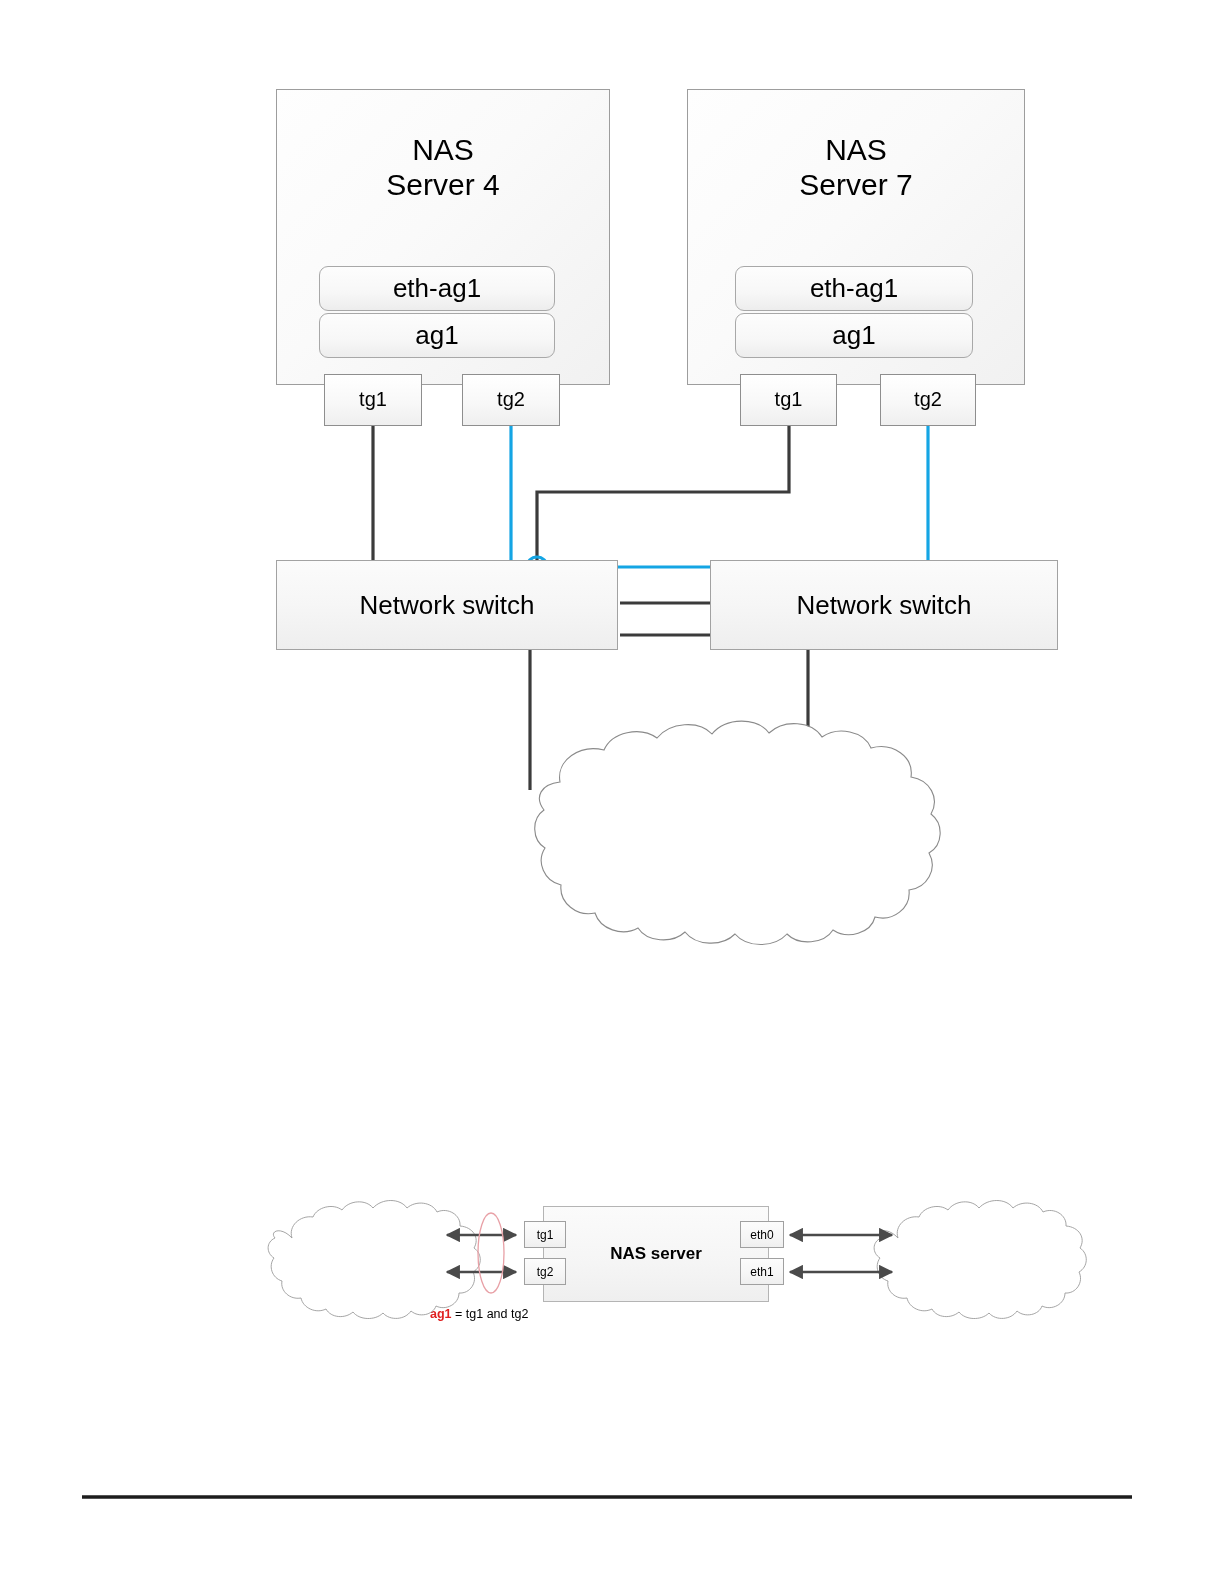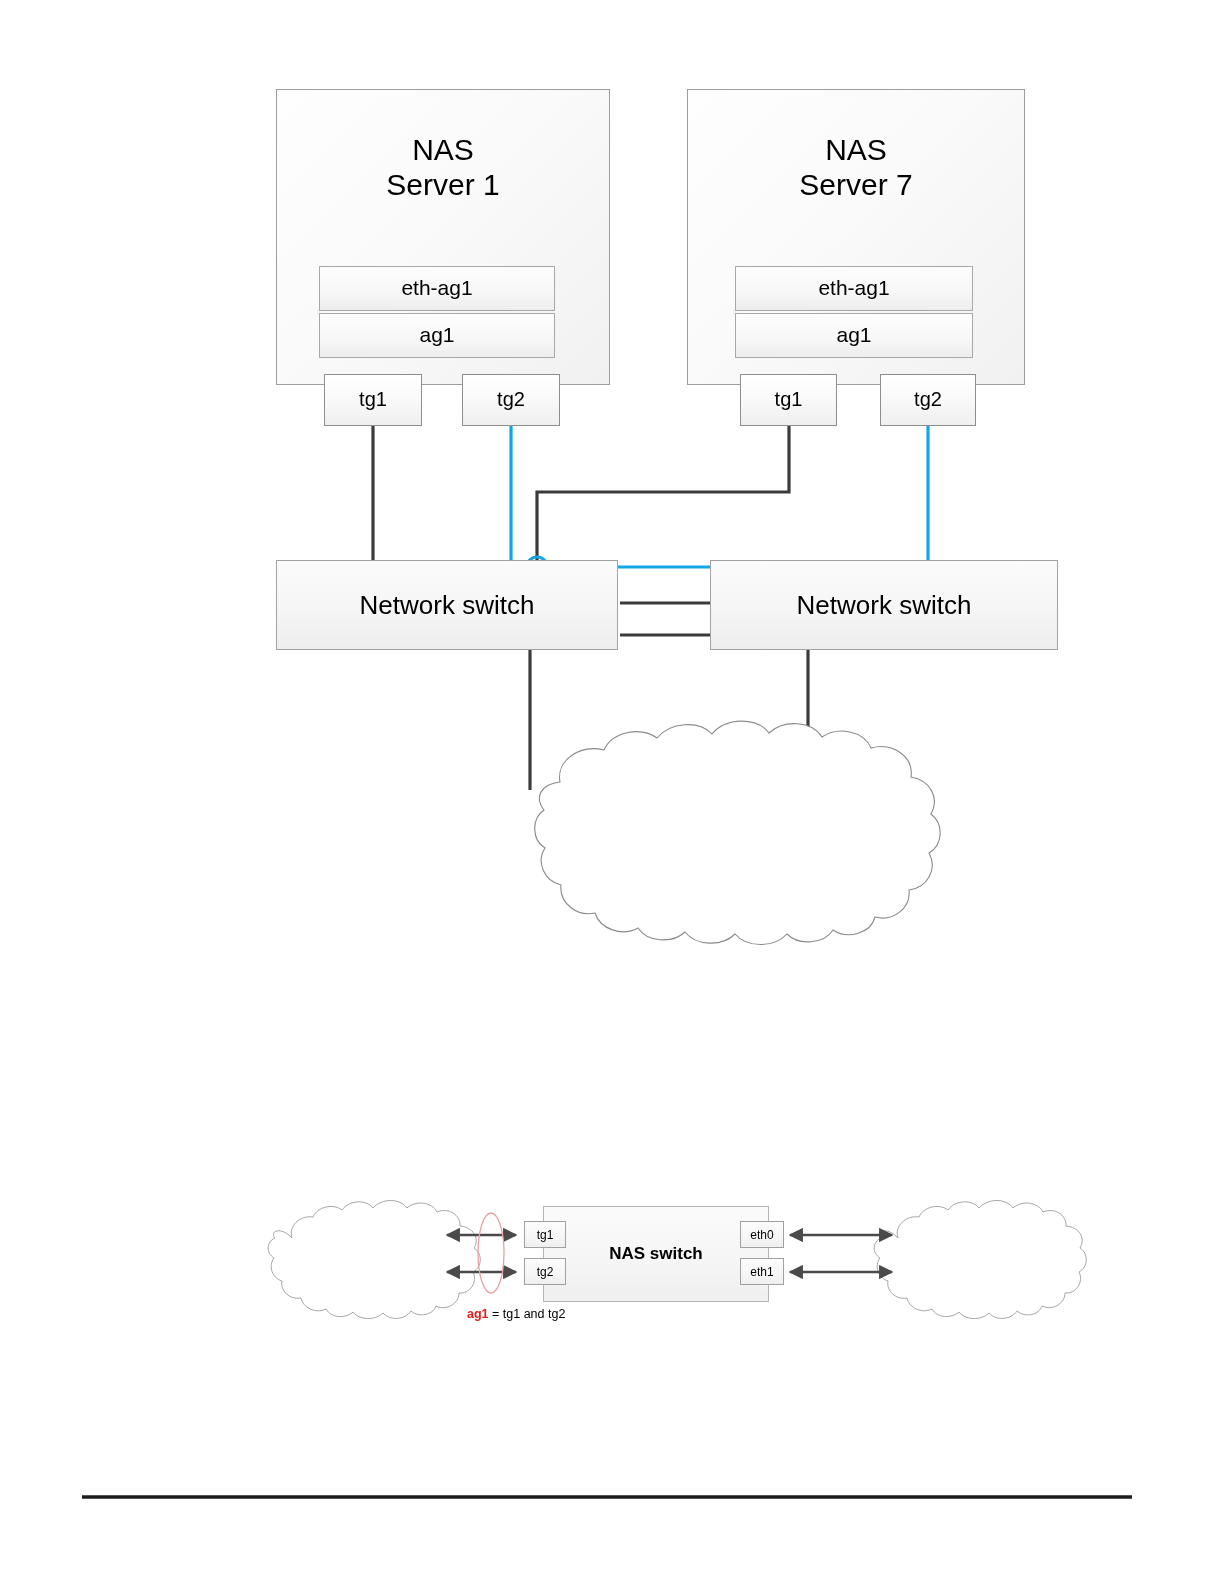--- a/index.html
+++ b/index.html
@@ -35,23 +35,24 @@
     line-height: 1.18;
   }
   .server-box {
     font-size: 30px;
     align-items: flex-start;
     padding-top: 42px;
     border-color: #9d9d9d;
     background: linear-gradient(135deg, #fefefe 0%, #fafafa 45%, #f1f1f1 100%);
   }
   .iface-box {
-    font-size: 21px;
+    font-size: 26px;
     border-color: #a8a8a8;
     background: linear-gradient(to bottom, #fdfdfd 0%, #f7f7f7 60%, #ededed 100%);
+    border-radius: 9px;
   }
   .port-box {
     font-size: 20px;
     border-color: #8e8e8e;
     background: linear-gradient(to bottom, #ffffff 0%, #f8f8f8 55%, #efefef 100%);
     z-index: 6;
   }
   .switch-box {
     font-size: 26px;
     border-color: #a2a2a2;
@@ -90,41 +91,40 @@
     display: flex;
     align-items: center;
     justify-content: center;
     font-size: 12px;
     z-index: 4;
   }
   .ag-note {
     position: absolute;
     font-size: 12.5px;
     white-space: nowrap;
-    margin-left: 37px;
   }
   .ag-note .ag-red { color: #e02020; font-weight: bold; }
   svg { overflow: visible; }
   .wire-black { stroke: #3b3b3b; stroke-width: 3.2; fill: none; }
   .wire-blue  { stroke: #14a5e4; stroke-width: 3.2; fill: none; }
   .cloud-path { stroke: #8a8a8a; stroke-width: 1.1; fill: #ffffff; }
   .cloud-path-sm { stroke: #9b9b9b; stroke-width: 0.9; fill: #ffffff; }
   .ellipse-red { stroke: #e8a0a6; stroke-width: 1.3; fill: none; }
   .arrow-line { stroke: #4a4a4a; stroke-width: 2.4; fill: none; }
   .hrule { stroke: #1d1d1d; stroke-width: 3.4; }
 </style>
 </head>
 <body>
 
 <div id="canvas">
 
   <div class="node server-box" style="left:276px; top:89px; width:334px; height:296px;">
     <div>
       <div>NAS</div>
-      <div>Server 1</div>
+      <div>Server 4</div>
     </div>
   </div>
   <div class="node iface-box" style="left:319px; top:266px; width:236px; height:45px;">
     <span>eth-ag1</span>
   </div>
   <div class="node iface-box" style="left:319px; top:313px; width:236px; height:45px;">
     <span>ag1</span>
   </div>
   <div class="node port-box" style="left:324px; top:374px; width:98px; height:52px;">
     <span>tg1</span>
@@ -199,21 +199,21 @@
              C 534 797 541 784 560 782
              Z"></path>
     <text class="cloud-mask" x="0" y="0"></text>
   </svg>
 
   <div class="cloud-label" style="left:700px; top:824px; transform:translateX(-50%);">
     <span>Public or private network</span>
   </div>
 
   <div class="nas-server-small" style="left:543px; top:1206px; width:226px; height:96px;">
-    <span>NAS switch</span>
+    <span>NAS server</span>
   </div>
 
   <div class="mini-port" style="left:524px; top:1221px; width:42px; height:27px;">
     <span>tg1</span>
   </div>
   <div class="mini-port" style="left:524px; top:1258px; width:42px; height:27px;">
     <span>tg2</span>
   </div>
   <div class="mini-port" style="left:740px; top:1221px; width:44px; height:27px;">
     <span>eth0</span>

